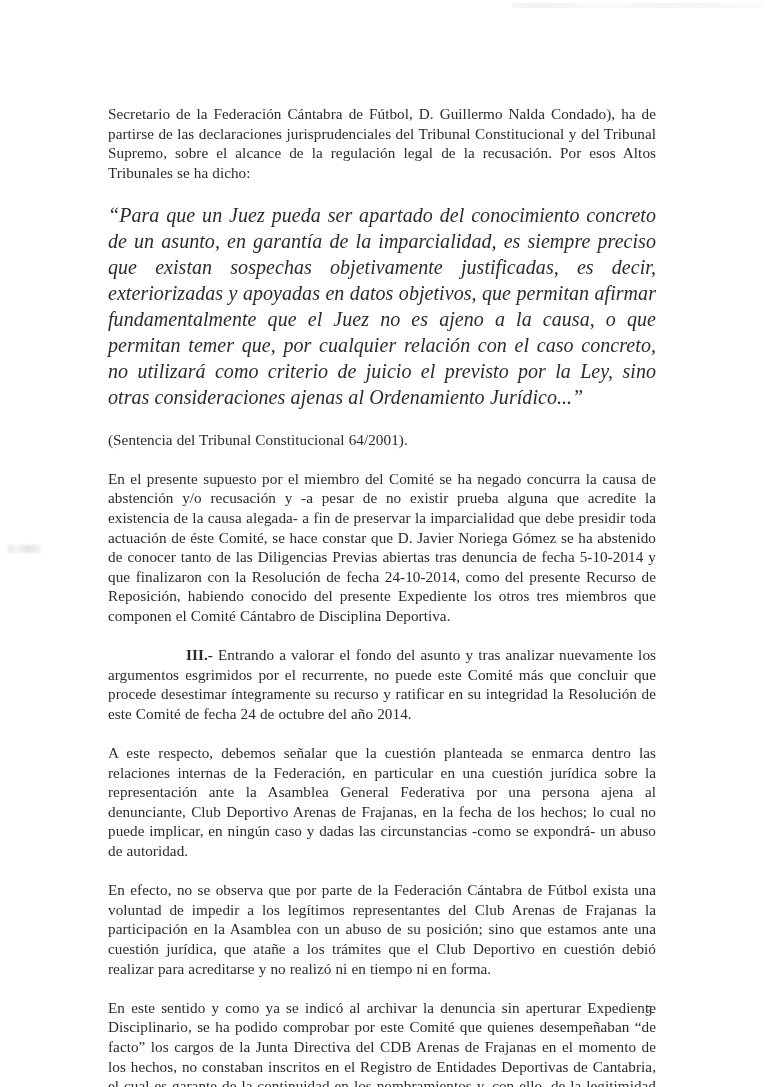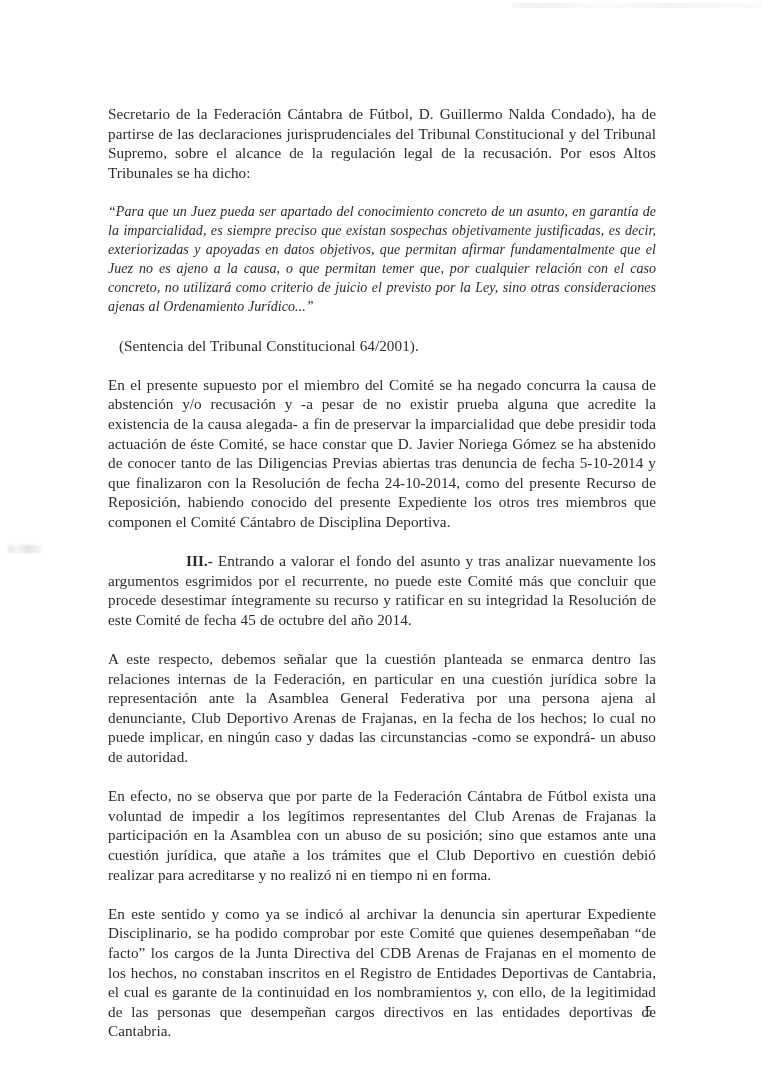--- a/index.html
+++ b/index.html
@@ -70,29 +70,28 @@
   }
 
   
   p.para + p.para {
     margin-top: 19.6px;
   }
 
   
   p.quote {
     font-style: italic;
-    font-size: 14px;
-    line-height: 19px;
+    font-size: 20px;
+    line-height: 26px;
     text-align: justify;
   }
 
   
   p.citation {
     margin-top: 0;
-    margin-left: 11px;
   }
 
   
   p.section-open {
     margin-top: 58px;
     text-indent: 46px;
   }
 
   p.section-open .roman {
     font-weight: bold;
@@ -122,21 +121,21 @@
 
     <p class="para">Secretario de la Federación Cántabra de Fútbol, D. Guillermo Nalda Condado),  ha de partirse de las declaraciones jurisprudenciales del Tribunal Constitucional y del Tribunal Supremo, sobre el alcance de la regulación legal de la recusación. Por esos Altos Tribunales se ha dicho:</p>
 
     <p class="para quote">“Para que un Juez pueda ser apartado del conocimiento concreto de un asunto, en garantía de la imparcialidad, es siempre preciso que existan sospechas objetivamente justificadas, es decir, exteriorizadas y apoyadas en datos objetivos, que permitan afirmar fundamentalmente que el Juez no es ajeno a la causa, o que permitan temer que, por cualquier relación con el caso concreto, no utilizará como criterio de juicio el previsto por la Ley, sino otras consideraciones ajenas al Ordenamiento Jurídico...”</p>
 
     <p class="para citation">(Sentencia del Tribunal Constitucional 64/2001).</p>
 
     <p class="para">En el presente supuesto por el miembro del Comité se ha negado concurra la causa de abstención y/o recusación y  -a pesar de no existir prueba alguna que acredite la existencia de la causa alegada-  a fin de preservar la imparcialidad que debe presidir toda actuación de éste Comité, se hace constar que D. Javier Noriega Gómez se ha abstenido de conocer tanto de las Diligencias Previas abiertas tras denuncia de fecha 5-10-2014 y que finalizaron con la Resolución de fecha 24-10-2014, como del presente Recurso de Reposición, habiendo conocido del presente Expediente los otros tres miembros que componen el Comité Cántabro de Disciplina Deportiva.</p>
 
     <p class="para section-open">
-      <span class="roman">III.-</span><span> Entrando a valorar el fondo del asunto y tras analizar nuevamente los argumentos esgrimidos por el recurrente, no puede este Comité más que concluir que procede desestimar íntegramente su recurso y ratificar en su integridad la Resolución de este Comité de fecha 45 de octubre del año 2014.</span>
+      <span class="roman">III.-</span><span> Entrando a valorar el fondo del asunto y tras analizar nuevamente los argumentos esgrimidos por el recurrente, no puede este Comité más que concluir que procede desestimar íntegramente su recurso y ratificar en su integridad la Resolución de este Comité de fecha 24 de octubre del año 2014.</span>
     </p>
 
     <p class="para">A este respecto, debemos señalar que la cuestión planteada se enmarca dentro las relaciones internas de la Federación, en particular en una cuestión jurídica sobre la representación ante la Asamblea General Federativa por una persona ajena al denunciante, Club Deportivo Arenas de Frajanas, en la fecha de los hechos; lo cual no puede implicar, en ningún caso y dadas las circunstancias -como se expondrá- un abuso de autoridad.</p>
 
     <p class="para">En efecto, no se observa que por parte de la Federación Cántabra de Fútbol exista una voluntad de impedir a los legítimos representantes del Club Arenas de Frajanas la participación en la Asamblea con un abuso de su posición; sino que estamos ante una cuestión jurídica, que atañe a los trámites que el Club Deportivo en cuestión debió realizar para acreditarse y no realizó ni en tiempo ni en forma.</p>
 
     <p class="para">En este sentido y como ya se indicó al archivar la denuncia sin aperturar Expediente Disciplinario, se ha podido comprobar por este Comité que quienes desempeñaban “de facto” los cargos de la Junta Directiva del CDB Arenas de Frajanas en el momento de los hechos, no constaban inscritos en el Registro de Entidades Deportivas de Cantabria, el cual es garante de la continuidad en los nombramientos y, con ello, de la legitimidad de las personas que desempeñan cargos directivos en las entidades deportivas de Cantabria.</p>
 
   </div>
 

